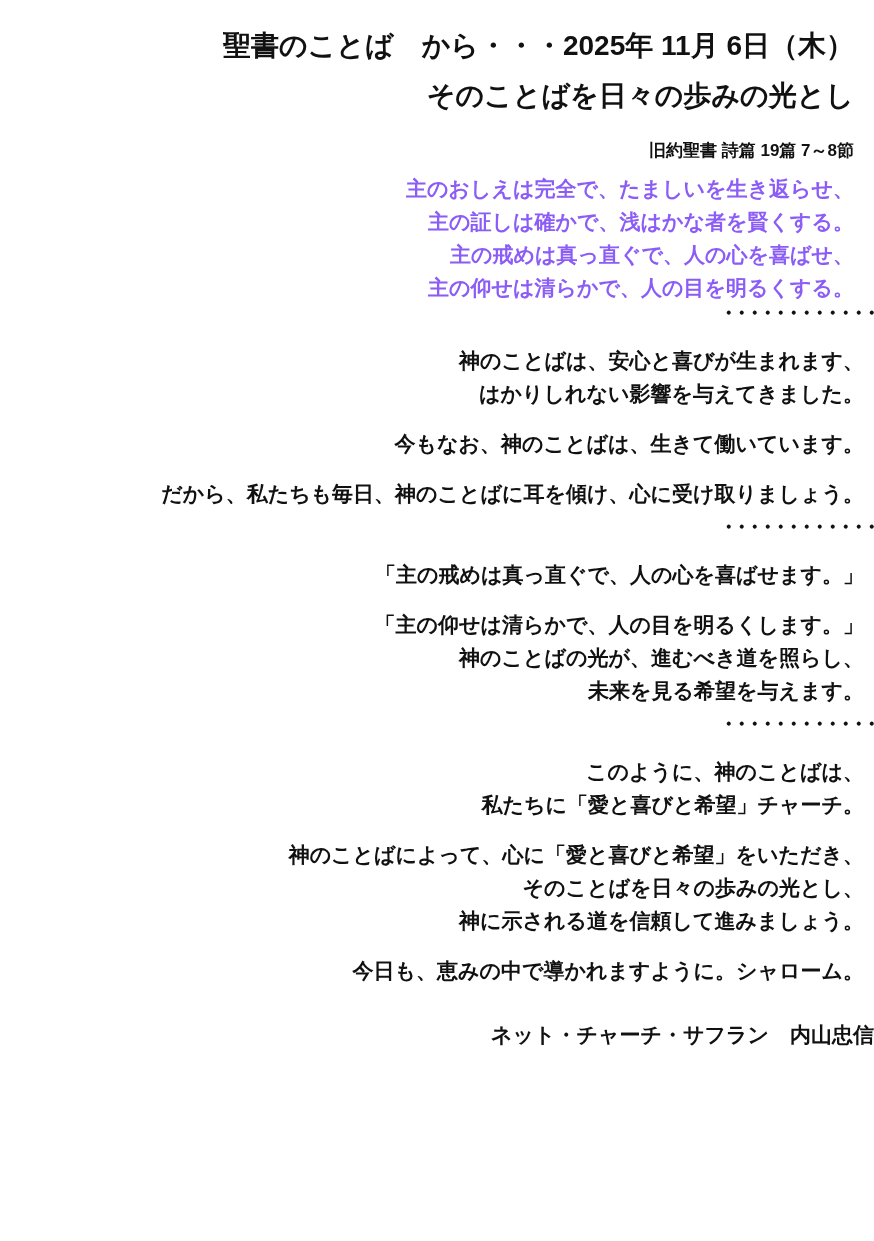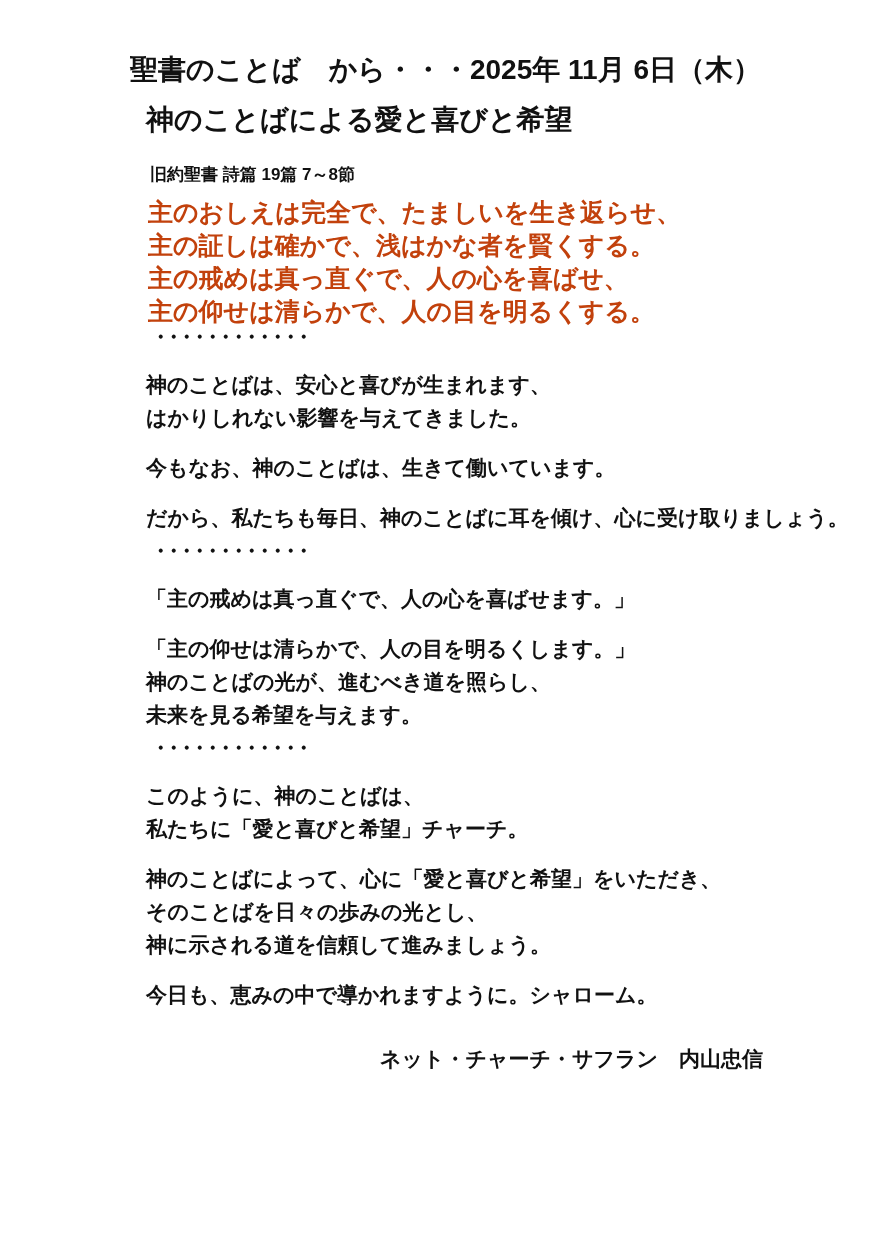--- a/index.html
+++ b/index.html
@@ -9,46 +9,47 @@
   }
   body {
     width: 874px;
     height: 1241px;
     overflow: hidden;
     font-family: "Liberation Sans", sans-serif;
     font-weight: 700;
     color: #111111;
   }
   .doc {
-    padding-top: 52px;
+    padding-top: 28px;
     box-sizing: border-box;
+    text-align: right;
   }
   .title {
     font-size: 28px;
     line-height: 36px;
     margin: 0 20px 0 130px;
     white-space: nowrap;
   }
   .subtitle {
     font-size: 28px;
     line-height: 36px;
     margin: 14px 20px 0 146px;
     white-space: nowrap;
   }
   .ref {
     font-size: 17px;
     line-height: 26px;
     margin: 24px 20px 0 150px;
     white-space: nowrap;
   }
   .verse {
-    font-size: 25px;
+    font-size: 21px;
     line-height: 33px;
     margin: 8px 20px 0 148px;
-    color: #c2410c;
+    color: #8b5cf6;
   }
   .verse .line { white-space: nowrap; }
   .dots {
     font-size: 21px;
     line-height: 33px;
     letter-spacing: -8px;
     margin: -8px 0 15px 150px;
     color: #111111;
   }
   .para {
@@ -63,21 +64,21 @@
     margin: 34px 0 0 380px;
     white-space: nowrap;
   }
 </style>
 </head>
 <body>
 
 <div class="doc">
 
   <h1 class="title">聖書のことば　から・・・2025年 11月 6日（木）</h1>
-  <h2 class="subtitle">神のことばによる愛と喜びと希望</h2>
+  <h2 class="subtitle">そのことばを日々の歩みの光とし</h2>
   <div class="ref">旧約聖書 詩篇 19篇 7～8節</div>
 
   <div class="verse">
     <div class="line">主のおしえは完全で、たましいを生き返らせ、</div>
     <div class="line">主の証しは確かで、浅はかな者を賢くする。</div>
     <div class="line">主の戒めは真っ直ぐで、人の心を喜ばせ、</div>
     <div class="line">主の仰せは清らかで、人の目を明るくする。</div>
   </div>
 
   <div class="dots">・・・・・・・・・・・・</div>

